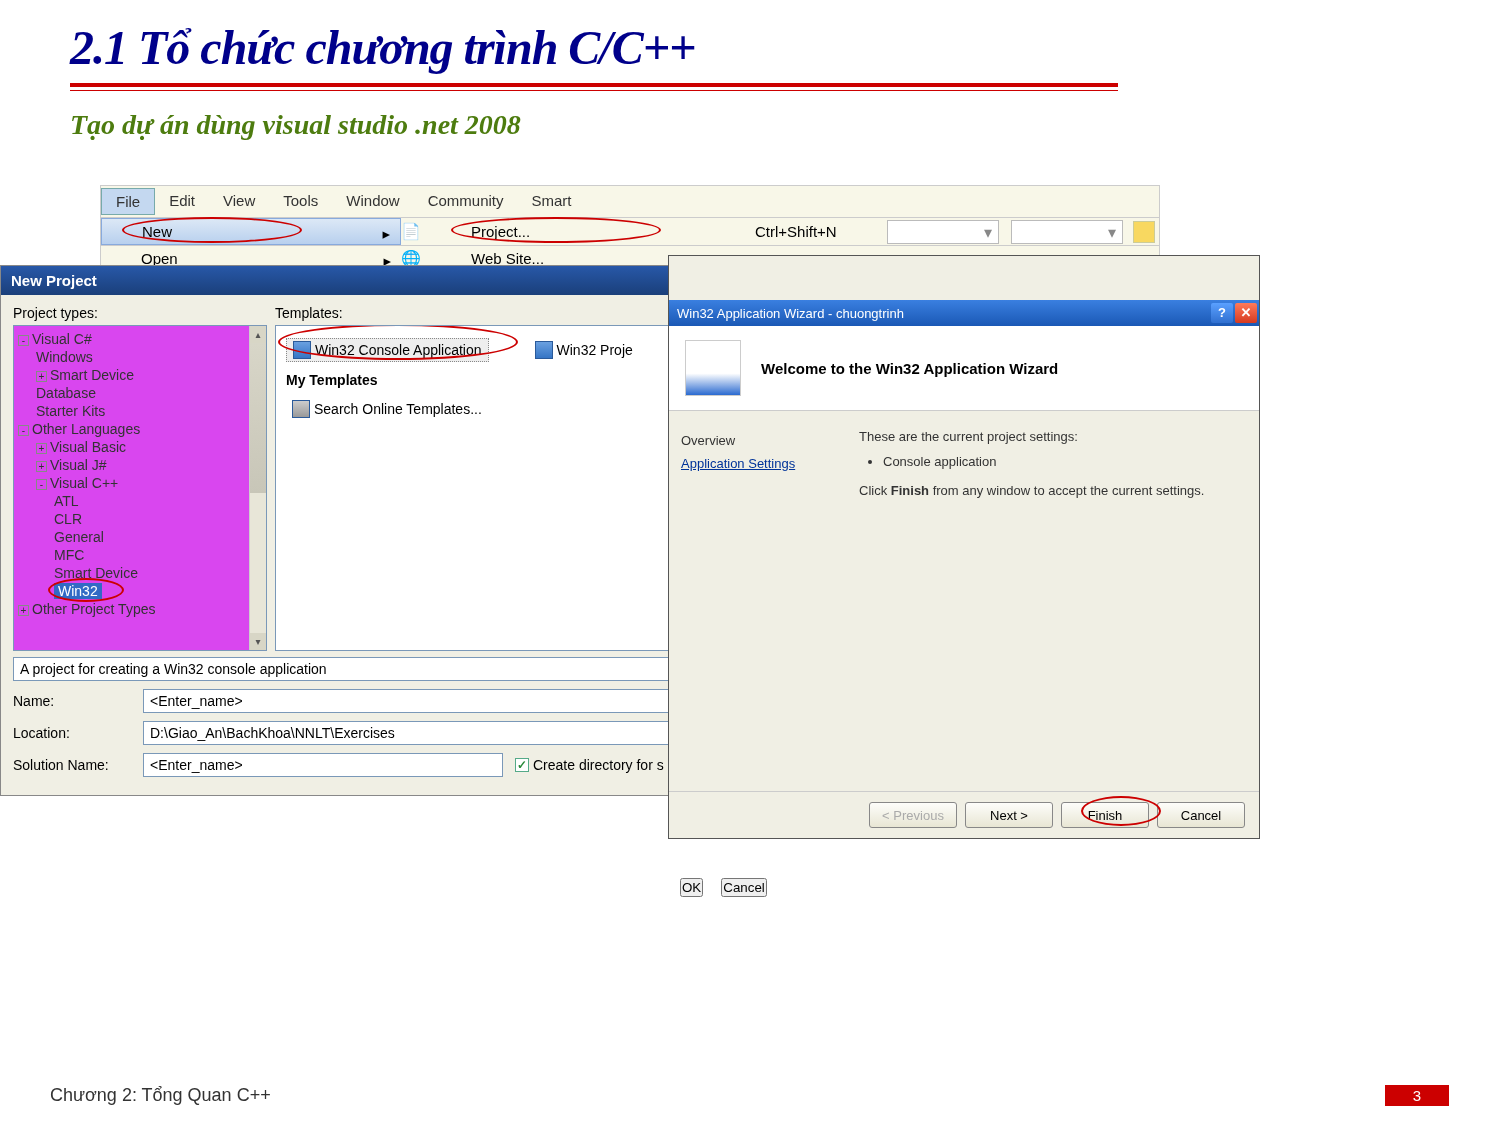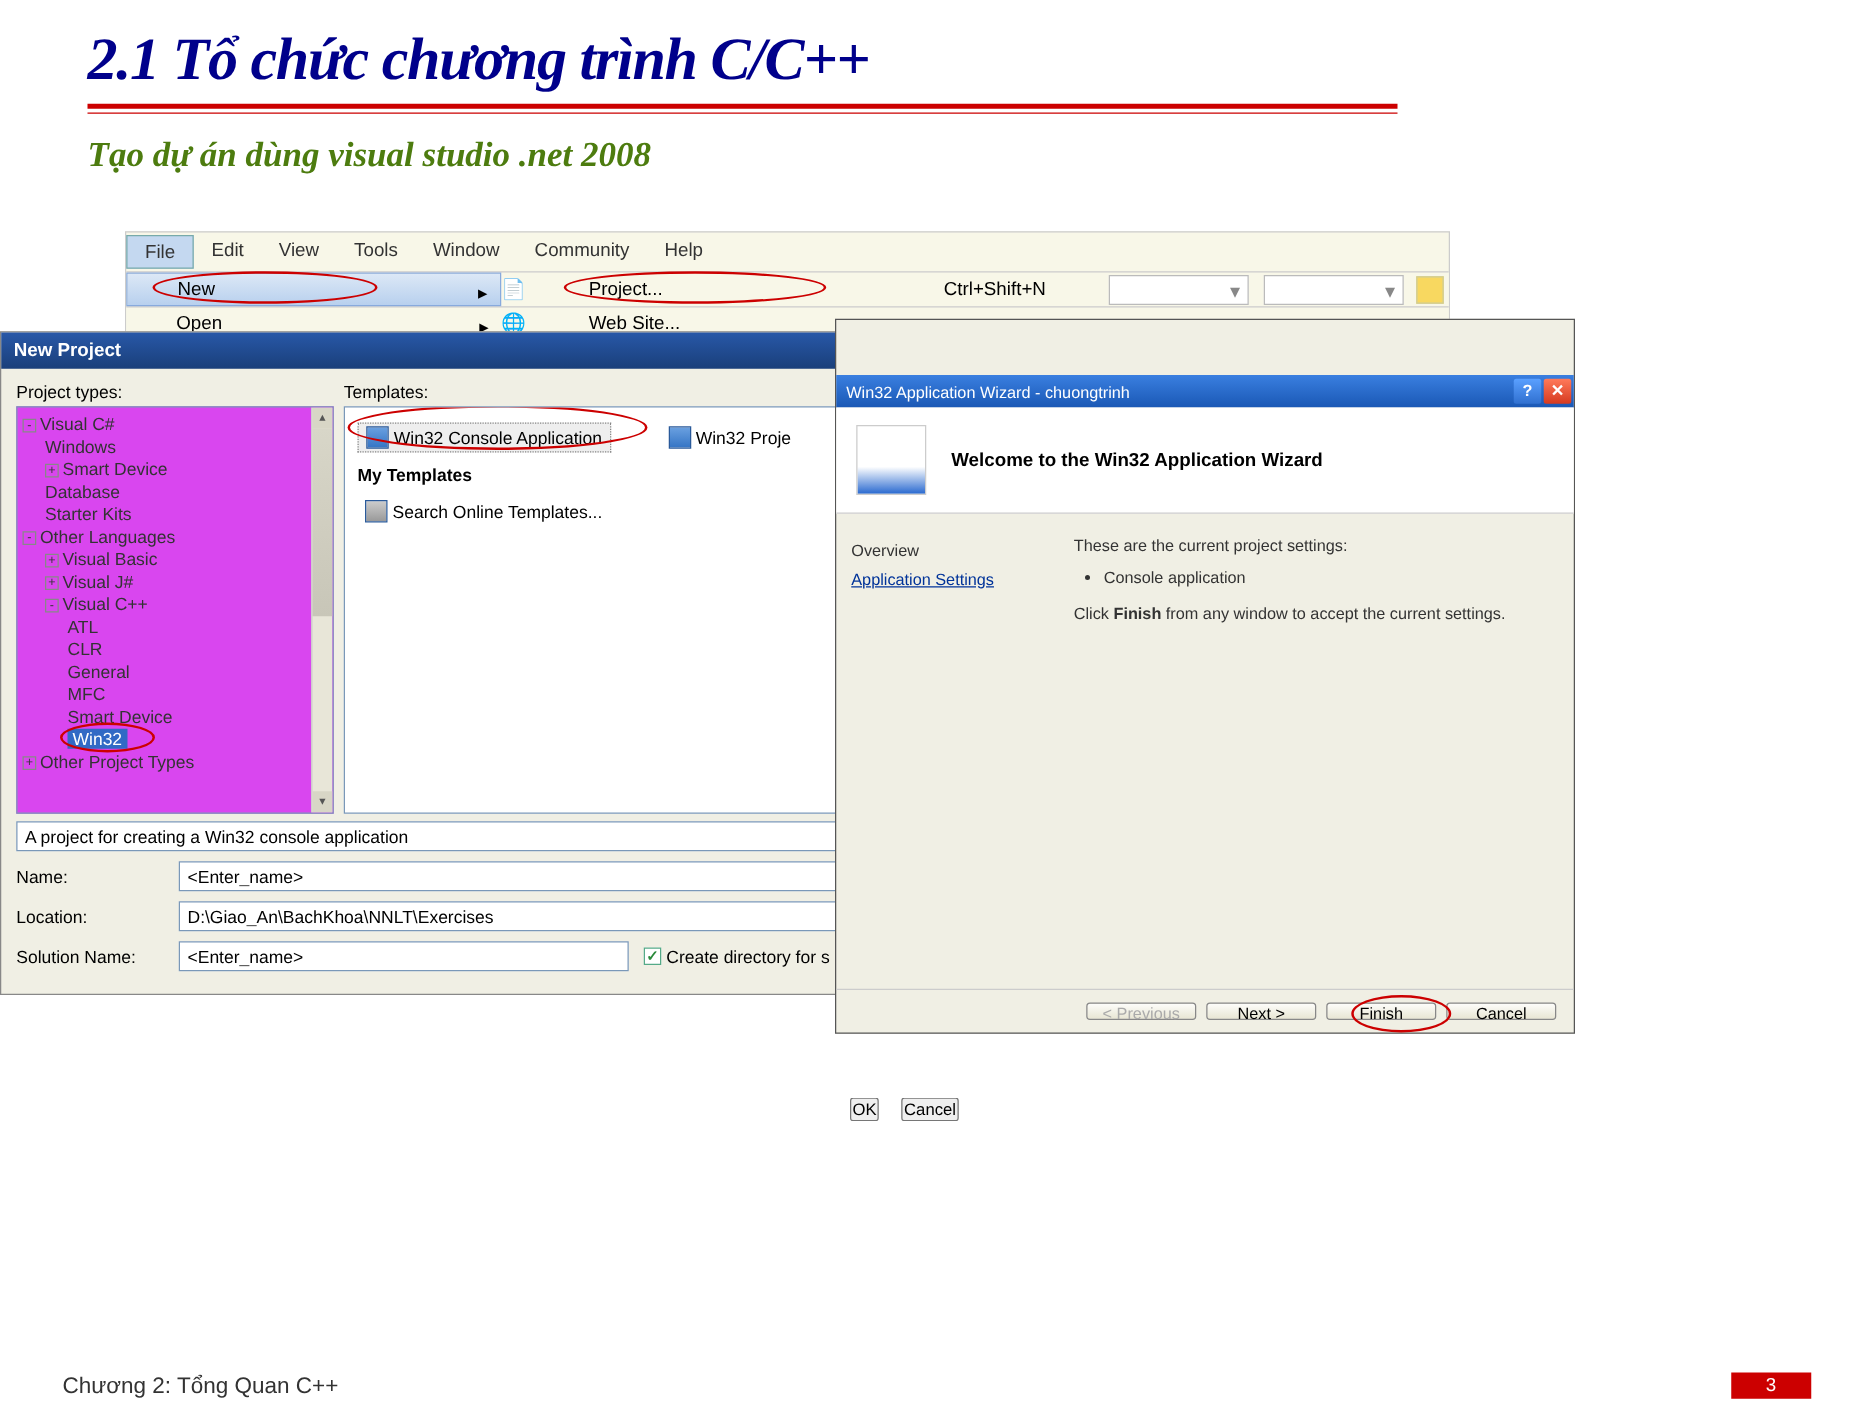--- a/index.html
+++ b/index.html
@@ -52,21 +52,21 @@
   .np-templates .titem { display: flex; align-items: center; gap: 4px; padding: 2px 6px; }
   .np-templates .titem.sel { border: 1px dotted #888; background: #eee; }
   .tpl-icon { width: 18px; height: 18px; background: linear-gradient(#6aa0e0,#3575c5); border: 1px solid #2a5a9a; display: inline-block; }
   
   .np-desc { border: 1px solid #7a98b8; background: #fff; padding: 3px 6px; font-size: 14px; margin-top: 6px; }
   .np-form { margin-top: 8px; }
   .np-form-row { display: flex; align-items: center; margin-bottom: 8px; font-size: 14px; }
   .np-form-row label { width: 130px; }
   .np-form-row input[type=text] { flex: 1; border: 1px solid #7a98b8; padding: 3px 6px; font-size: 14px; height: 24px; background: #fff; }
   .np-form-row .chk-wrap { margin-left: 12px; display: flex; align-items: center; gap: 4px; justify-content: center; }
-  .np-buttons button, .wiz-buttons button { width: 88px; height: 14px; border: 1px solid #888; background: linear-gradient(#fdfdfa,#e8e6d4); font-size: 13px; border-radius: 3px; cursor: pointer; }
+  .np-buttons button, .wiz-buttons button { width: 88px; height: 26px; border: 1px solid #888; background: linear-gradient(#fdfdfa,#e8e6d4); font-size: 13px; border-radius: 3px; cursor: pointer; }
   .abs-buttons { position: absolute; left: 680px; top: 878px; display: flex; gap: 18px; }
   
   
   .wiz-dialog { position: absolute; left: 668px; top: 255px; width: 592px; background: #f0efe4; border: 1px solid #555; }
   .wiz-tb { background: linear-gradient(#3a7fe0,#1a58b5); display: flex; align-items: center; justify-content: space-between; padding: 0 2px; height: 26px; margin-top: 44px; }
   .wiz-tb .t { color: #fff; font-size: 13px; padding-left: 6px; }
   .wiz-tb .btns { display: flex; }
   .wiz-tb .hbtn, .wiz-tb .xbtn { width: 22px; height: 20px; margin-left: 2px; text-align: center; line-height: 20px; color: #fff; font-weight: bold; border-radius: 2px; font-size: 13px; }
   .wiz-tb .hbtn { background: linear-gradient(#5aa0ff,#3070d0); }
   .wiz-tb .xbtn { background: linear-gradient(#ff7a5a,#d63a20); }
@@ -76,21 +76,21 @@
   .wiz-body { display: flex; min-height: 380px; }
   .wiz-nav { width: 180px; padding: 18px 12px; font-size: 13px; }
   .wiz-nav .navitem { padding: 4px 0; color: #333; }
   .wiz-nav .navitem.link { color: #003399; text-decoration: underline; cursor: pointer; }
   .wiz-content { flex: 1; padding: 18px 20px 10px 10px; font-size: 13px; color: #333; }
   .wiz-content p { margin-bottom: 10px; }
   .wiz-content ul { margin: 4px 0 14px 24px; }
   .wiz-buttons { display: flex; justify-content: flex-end; gap: 8px; padding: 10px 14px; border-top: 1px solid #ccc; }
   .wiz-buttons button.disabled { color: #aaa; }
   
-  .footer { position: absolute; bottom: 5px; left: 0; width: 100%; display: flex; justify-content: space-between; padding: 0 50px; font-size: 18px; align-items: center; }
+  .footer { position: absolute; bottom: 18px; left: 0; width: 100%; display: flex; justify-content: space-between; padding: 0 50px; font-size: 18px; align-items: center; }
   .footer .chapter { color: #333; }
   .footer .pagenum { background: #c00; color: #fff; padding: 2px 28px; font-size: 15px; }
   
   .checkbox { width: 14px; height: 14px; border: 1px solid #5a8; background: #fff; display: inline-flex; align-items: center; justify-content: center; }
   .checkbox.checked::after { content: "✓"; color: #2a8a3a; font-size: 12px; font-weight: bold; }
 </style>
 </head>
 <body>
 
 <div class="slide">
@@ -100,21 +100,21 @@
 </div>
 
 <div class="menubar-wrap">
   <div class="menubar">
     <span class="file-menu">File</span>
     <span>Edit</span>
     <span>View</span>
     <span>Tools</span>
     <span>Window</span>
     <span>Community</span>
-    <span>Help</span>
+    <span>Smart</span>
   </div>
   <div class="submenu-row">
     <div class="submenu-col1">
       <div class="item hl">
         <span>New</span>
         <span class="arrow">▸</span>
         <div class="ellipse-red" style="left:20px; top:-2px; width:180px; height:26px;"></div>
       </div>
     </div>
     <div style="width:20px; text-align:center;">📄</div>

